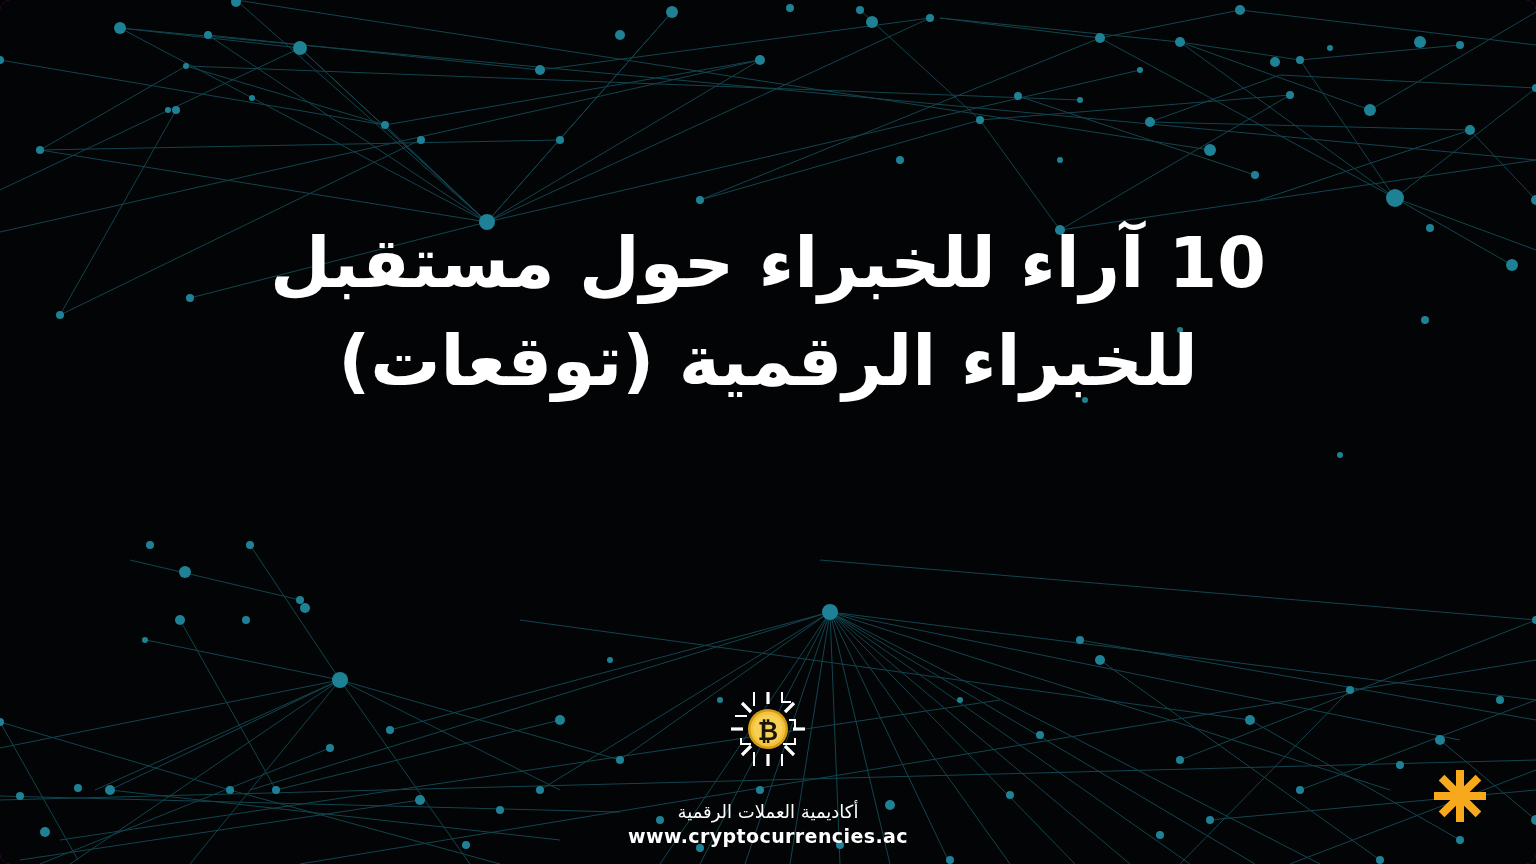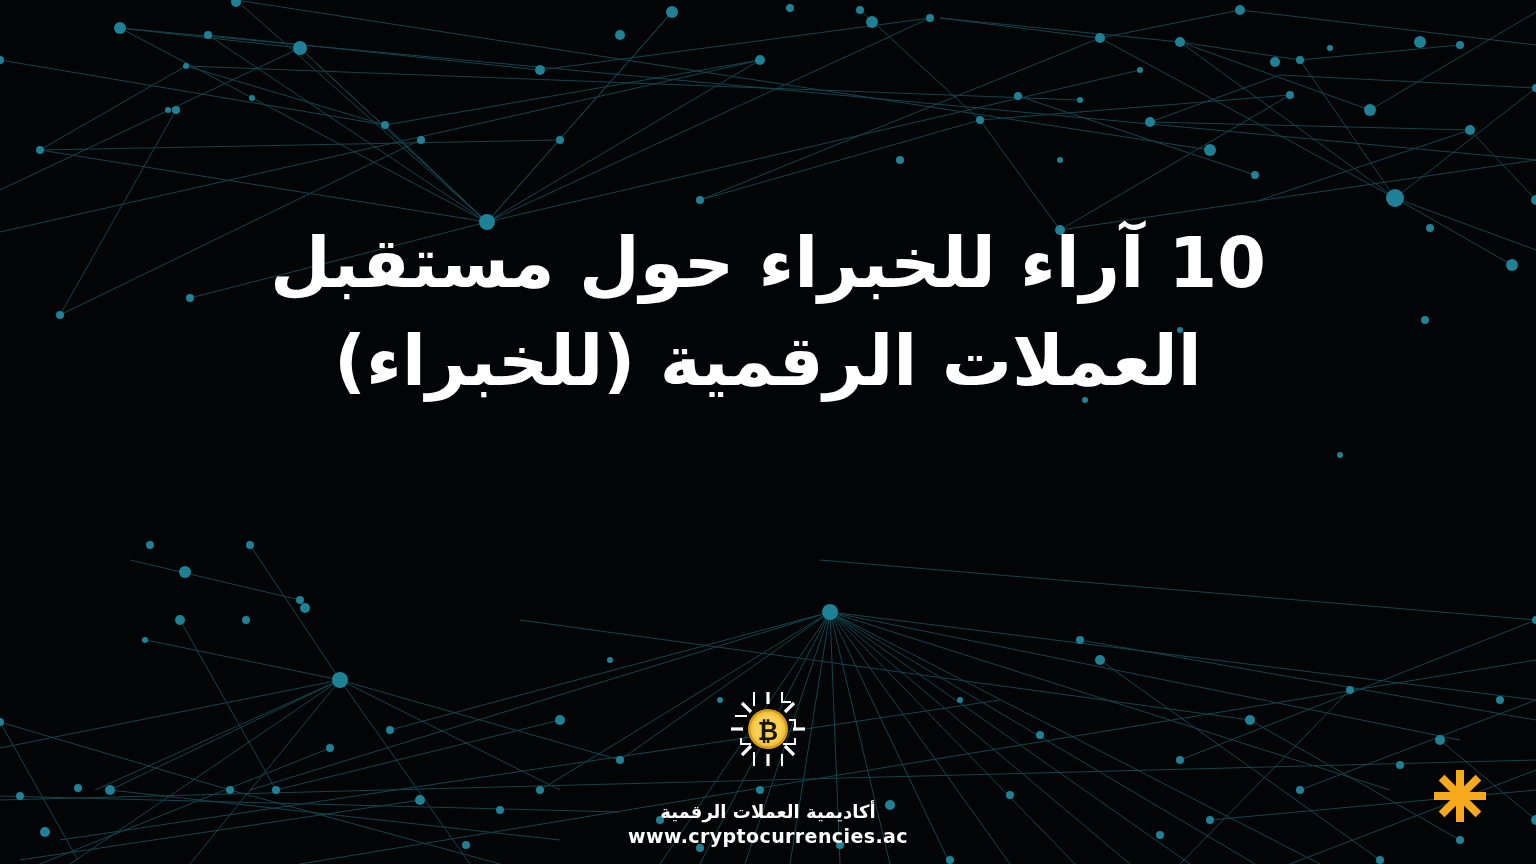--- a/index.html
+++ b/index.html
@@ -11,20 +11,21 @@
   body {
     font-family: "DejaVu Sans", "Liberation Sans", sans-serif;
   }
 
   .canvas {
     position: relative;
     width: 1536px;
     height: 864px;
     background: #a21caf;
     overflow: hidden;
+    border-radius: 10px;
   }
 
   .bg-network {
     position: absolute;
     inset: 0;
     width: 1536px;
     height: 864px;
     display: block;
   }
 
@@ -65,21 +66,21 @@
     height: 86px;
     margin: 0 auto 6px auto;
     display: block;
   }
   .logo-name {
     display: block;
     color: #ffffff;
     direction: rtl;
     font-family: "DejaVu Sans", "Liberation Sans", sans-serif;
     font-size: 18px;
-    font-weight: bold;
+    font-weight: normal;
     line-height: 24px;
     letter-spacing: 0.2px;
     margin-top: 28px;
   }
   .logo-url {
     display: block;
     color: #ffffff;
     direction: ltr;
     font-family: "DejaVu Sans", "Liberation Sans", sans-serif;
     font-size: 19px;
@@ -321,21 +322,21 @@
       <circle cx="1536" cy="620" r="4"></circle>
         <circle cx="1536" cy="820" r="5"></circle>
       <circle cx="960" cy="700" r="3"></circle>
         <circle cx="720" cy="700" r="3"></circle>
       <circle cx="610" cy="660" r="3"></circle>
     </g>
   </svg>
 
   <div class="title-block">
     <span class="title-line">10 آراء للخبراء حول مستقبل</span>
-    <span class="title-line">العملات الرقمية (للخبراء)</span>
+    <span class="title-line">للخبراء الرقمية (توقعات)</span>
   </div>
 
   <div class="logo-lockup">
 
     <svg class="logo-mark" viewBox="0 0 86 86" aria-hidden="true">
 
       <g stroke="#ffffff" stroke-width="2" fill="none" stroke-linecap="butt">
         <path d="M29 6 L29 20"></path>
         <path d="M57 6 L57 16 L66 16"></path>
         <path d="M10 30 L22 30"></path>

